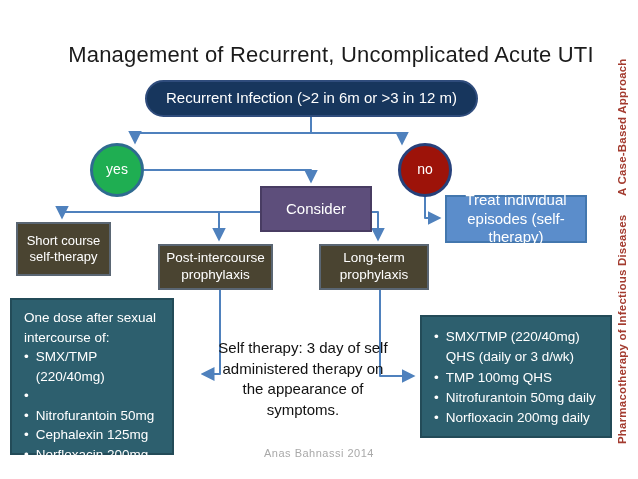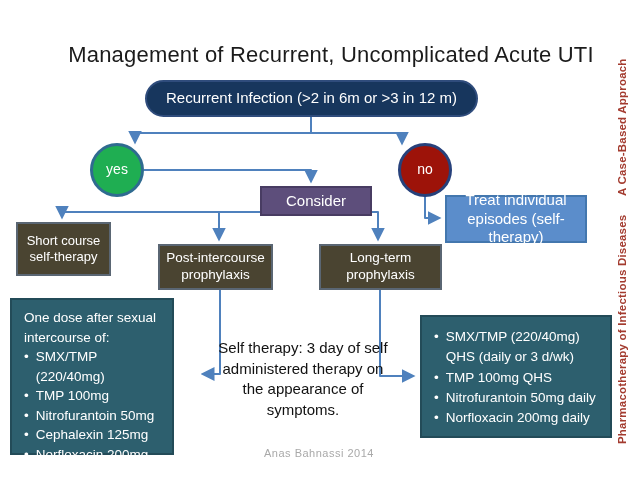--- a/index.html
+++ b/index.html
@@ -16,28 +16,28 @@
   #arr path{fill:var(--line,#4f81bd);}
   .node{position:absolute;box-sizing:border-box;display:flex;align-items:center;justify-content:center;
         text-align:center;color:#fff;line-height:1.25;}
   .root{
     left:145px;top:80px;width:333px;height:37px;border-radius:19px;
     background:var(--navy,#17365d);border:2px solid #2f4c7c;font-size:15px;
   }
   .circle{width:54px;height:54px;border-radius:50%;font-size:14px;}
   .yes{left:90px;top:143px;background:var(--green,#1fae52);border:3px solid #2f6b90;}
   .no{left:398px;top:143px;background:var(--red,#9d1309);border:3px solid #27417b;}
-  .consider{left:260px;top:186px;width:112px;height:30px;background:var(--purple,#5d4e7b);
+  .consider{left:260px;top:186px;width:112px;height:46px;background:var(--purple,#5d4e7b);
     border:2px solid #483c62;font-size:15px;}
   .treat{left:445px;top:195px;width:142px;height:48px;background:var(--blue,#5b8dcb);
     border:2px solid #4377ae;font-size:15px;padding:2px 6px;}
   .olive{background:var(--olive,#4a4431);border:2px solid #5a6673;font-size:13.5px;}
   .shortcourse{left:16px;top:222px;width:95px;height:54px;font-size:13px;}
   .postint{left:158px;top:244px;width:115px;height:46px;}
-  .longterm{left:319px;top:244px;width:123px;height:46px;}
+  .longterm{left:319px;top:244px;width:110px;height:46px;}
   .teal{position:absolute;box-sizing:border-box;background:var(--teal,#2d5f6e);
     border:2px solid #234b58;color:#fff;font-size:13.5px;line-height:1.45;text-align:left;}
   .teal-left{left:10px;top:298px;width:164px;height:157px;padding:8px 8px 6px 12px;}
   .teal-right{left:420px;top:315px;width:192px;height:123px;padding:10px 8px 8px 12px;line-height:1.5;}
   .blist{display:block;}
   .bitem{display:flex;gap:7px;}
   .dot::before{content:"\2022";}
   .note{
     position:absolute;left:213px;top:338px;width:180px;text-align:center;
     color:#111;font-size:15px;line-height:1.38;
@@ -95,21 +95,20 @@
 
   <div class="teal teal-left">
     <div>One dose after sexual intercourse of:</div>
     <div class="blist">
       <div class="bitem">
           <span class="dot"></span>
           <span>SMX/TMP (220/40mg)</span>
         </div>
       <div class="bitem">
           <span class="dot"></span>
-          <span>TMP 100mg</span>
         </div>
       <div class="bitem">
           <span class="dot"></span>
           <span>Nitrofurantoin 50mg</span>
         </div>
       <div class="bitem">
           <span class="dot"></span>
           <span>Cephalexin 125mg</span>
         </div>
       <div class="bitem">

